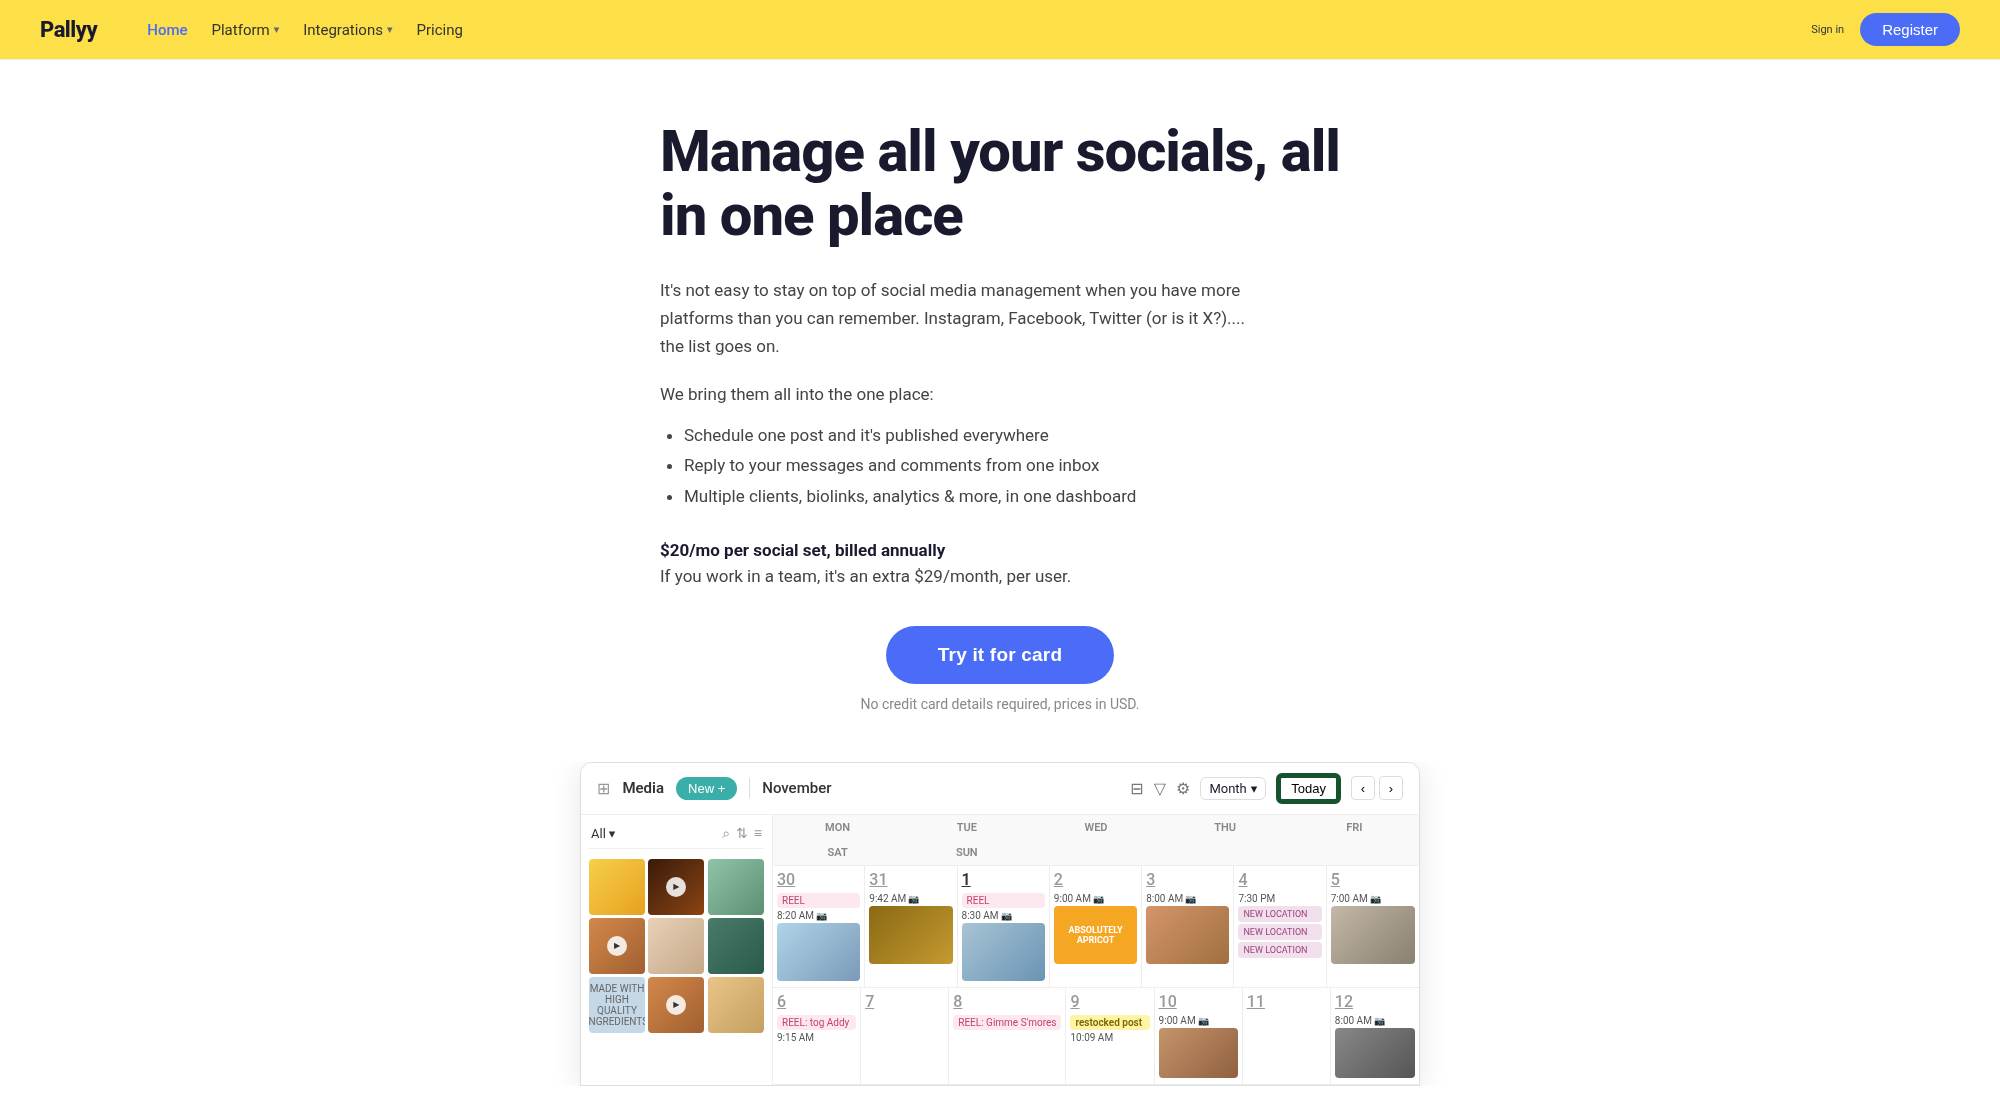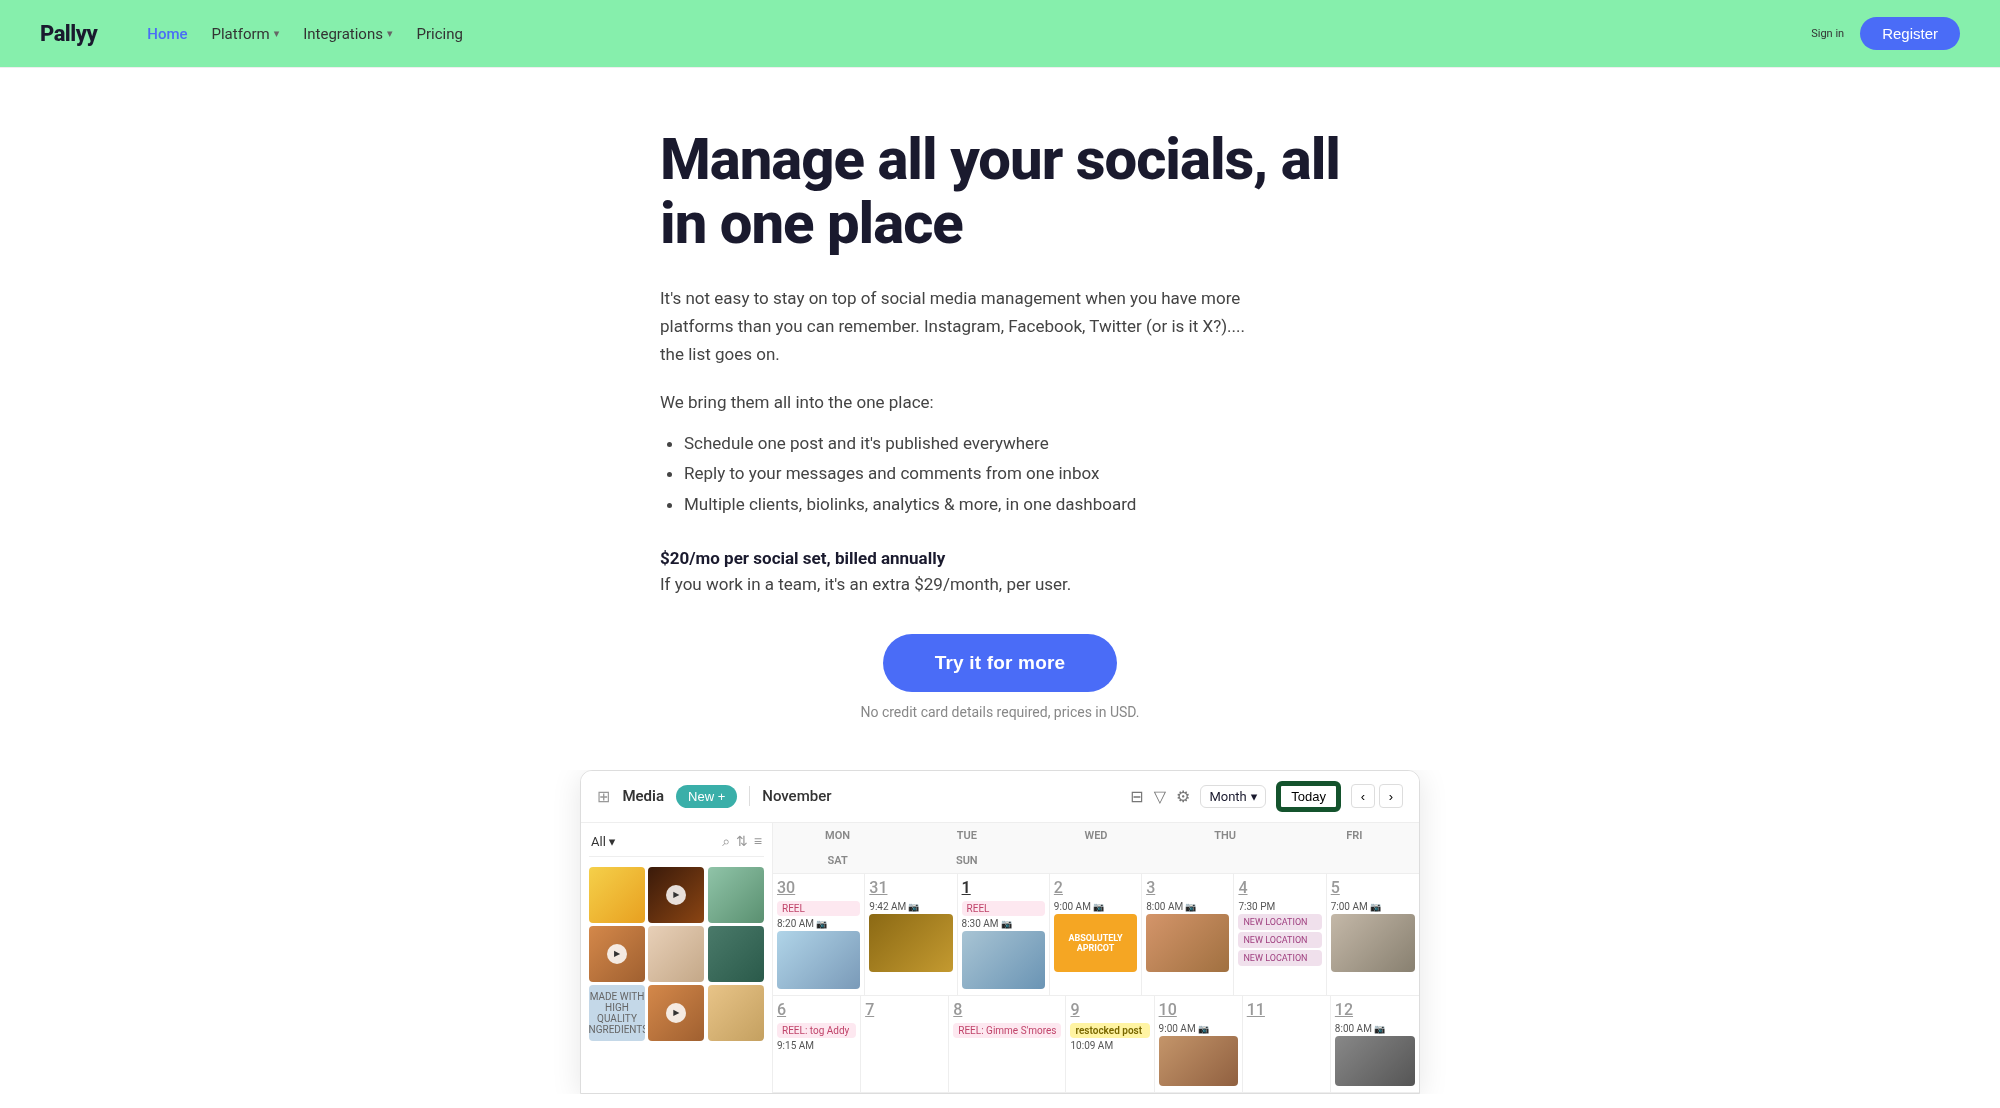--- a/index.html
+++ b/index.html
@@ -1,21 +1,21 @@
 <!DOCTYPE html>
 <html><head>
   <meta charset="utf-8">
   <style>
     * { margin: 0; padding: 0; box-sizing: border-box; }
     body { font-family: -apple-system, BlinkMacSystemFont, 'Segoe UI', Roboto, sans-serif; background: #fff; color: #1a1a2e; }
 
     
     nav {
-      display: flex; align-items: center; padding: 0 40px; height: 68px;
-      border-bottom: 1px solid #eee; position: sticky; top: 0; background: #86efac; z-index: 100;
+      display: flex; align-items: center; padding: 0 40px; height: 60px;
+      border-bottom: 1px solid #eee; position: sticky; top: 0; background: #fde047; z-index: 100;
     }
     .logo { font-size: 22px; font-weight: 800; color: #1a1a2e; margin-right: 40px; letter-spacing: -0.5px; }
     .nav-links { display: flex; align-items: center; gap: 4px; flex: 1; }
     .nav-link {
       font-size: 15px; color: #333; text-decoration: none; padding: 6px 10px;
       border-radius: 6px; cursor: pointer; display: flex; align-items: center; gap: 4px;
     }
     .nav-link.active { color: #4a6cf7; font-weight: 500; }
     .chevron { font-size: 11px; color: #666; }
     .nav-right { display: flex; align-items: center; gap: 16px; }
@@ -175,21 +175,21 @@
     <li>Schedule one post and it's published everywhere</li>
     <li>Reply to your messages and comments from one inbox</li>
     <li>Multiple clients, biolinks, analytics &amp; more, in one dashboard</li>
   </ul>
   <p class="pricing-line">
     <strong>$20/mo per social set, billed annually</strong>
   </p>
   <p class="pricing-sub">If you work in a team, it's an extra $29/month, per user.</p>
 
   <div class="cta-wrapper">
-    <button class="try-btn">Try it for more</button>
+    <button class="try-btn">Try it for card</button>
     <span class="no-cc">No credit card details required, prices in USD.</span>
   </div>
 </section>
 
 <div class="dashboard-preview">
   <div class="dashboard-frame">
 
     <div class="dash-header">
       <div class="dash-header-left">
         <span class="sidebar-icon">⊞</span>

